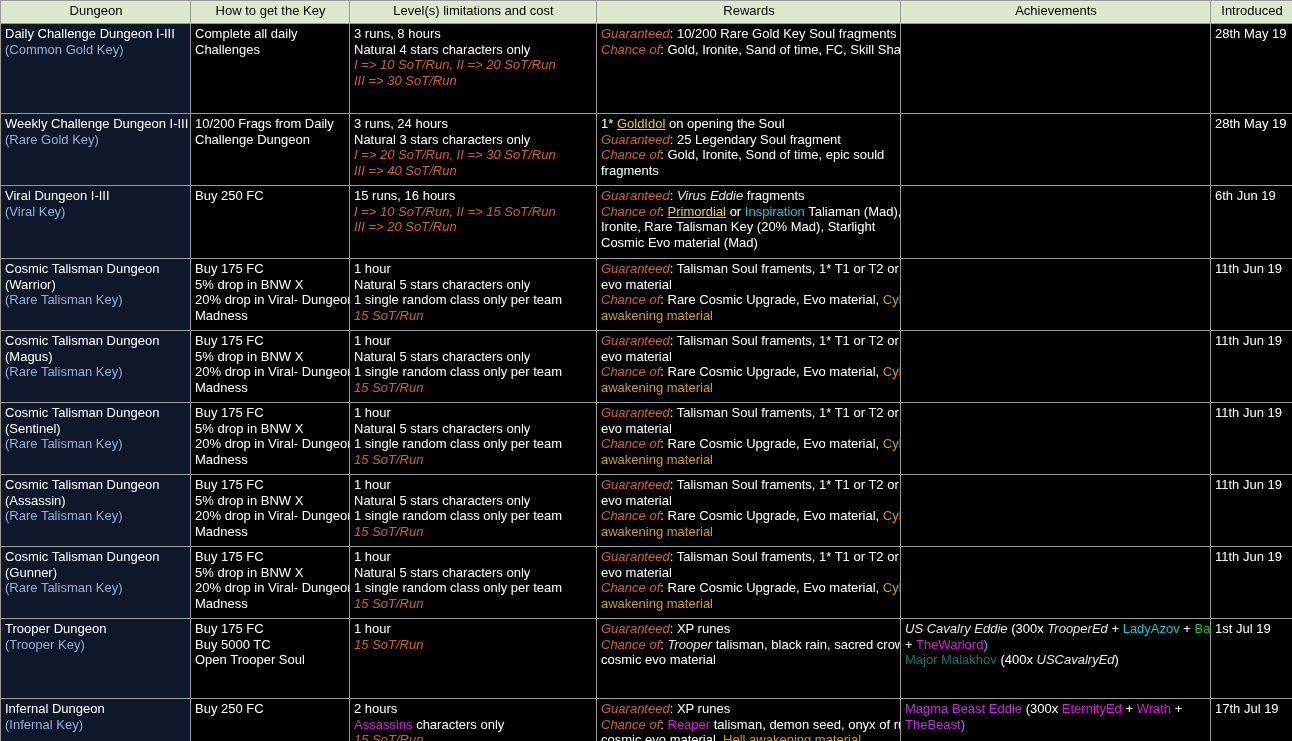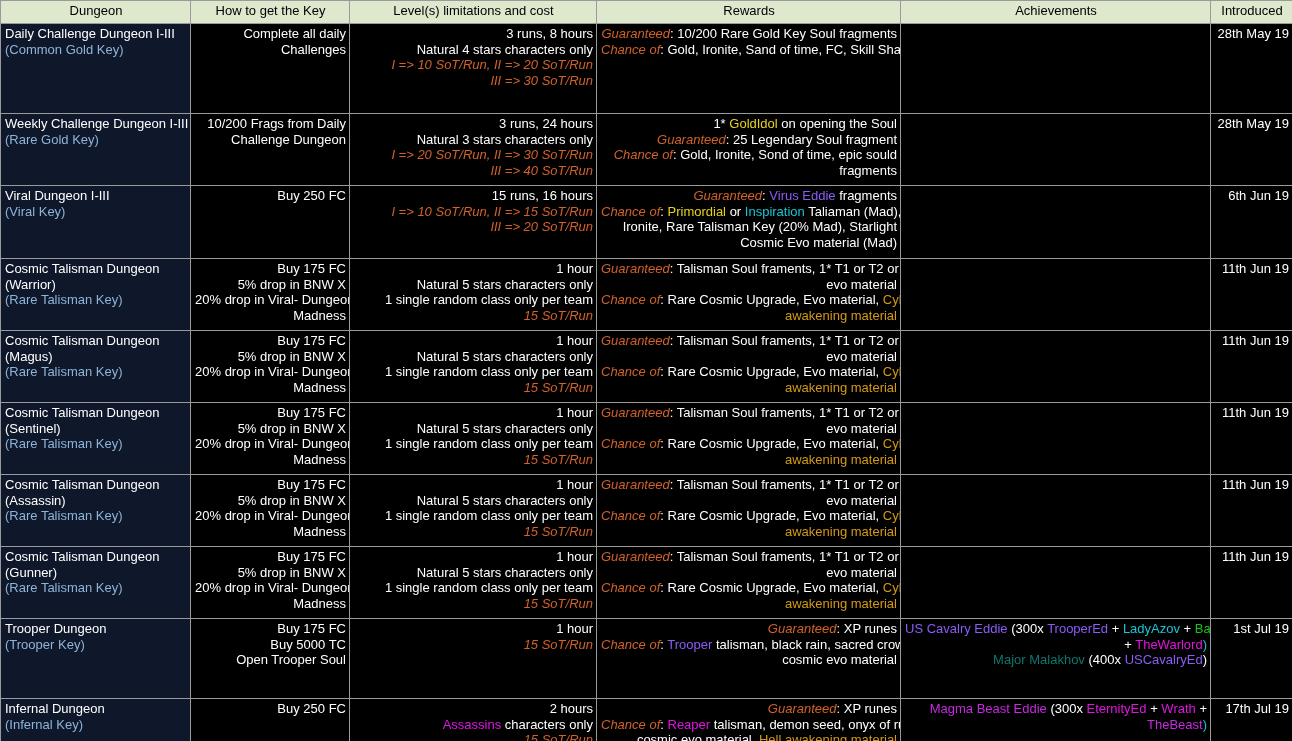--- a/index.html
+++ b/index.html
@@ -39,32 +39,31 @@
     font-size: 13.5px;
     line-height: 16px;
   }
   td.col-dungeon {
     background: #0f172a;
     color: #1a1a1a;
   }
   td.col-body {
     background: #000000;
     color: #ffffff;
-    text-align: right;
   }
   .keyname {
     color: #8fb4d9;
   }
   .line { display: block; white-space: nowrap; }
   
   .c-white   { color: #ffffff; }
   .c-orange  { color: #d2622a; font-style: italic; }
-  .c-yellow  { color: #e8d21a; }
+  .c-yellow  { color: #e8d21a; text-decoration: underline; }
   .c-gold    { color: #d39a12; }
-  .c-red     { color: #8b5cf6; }
+  .c-red     { color: #e5e5e5; font-style: italic; }
   .c-darkred { color: #0f766e; }
   .c-green   { color: #17c417; }
   .c-cyan    { color: #19c4d4; }
   .c-magenta { color: #e016e0; }
   .c-violet  { color: #c72ae0; }
   
   col.w-dungeon { width: 190px; }
   col.w-key     { width: 159px; }
   col.w-limits  { width: 247px; }
   col.w-rewards { width: 304px; }

